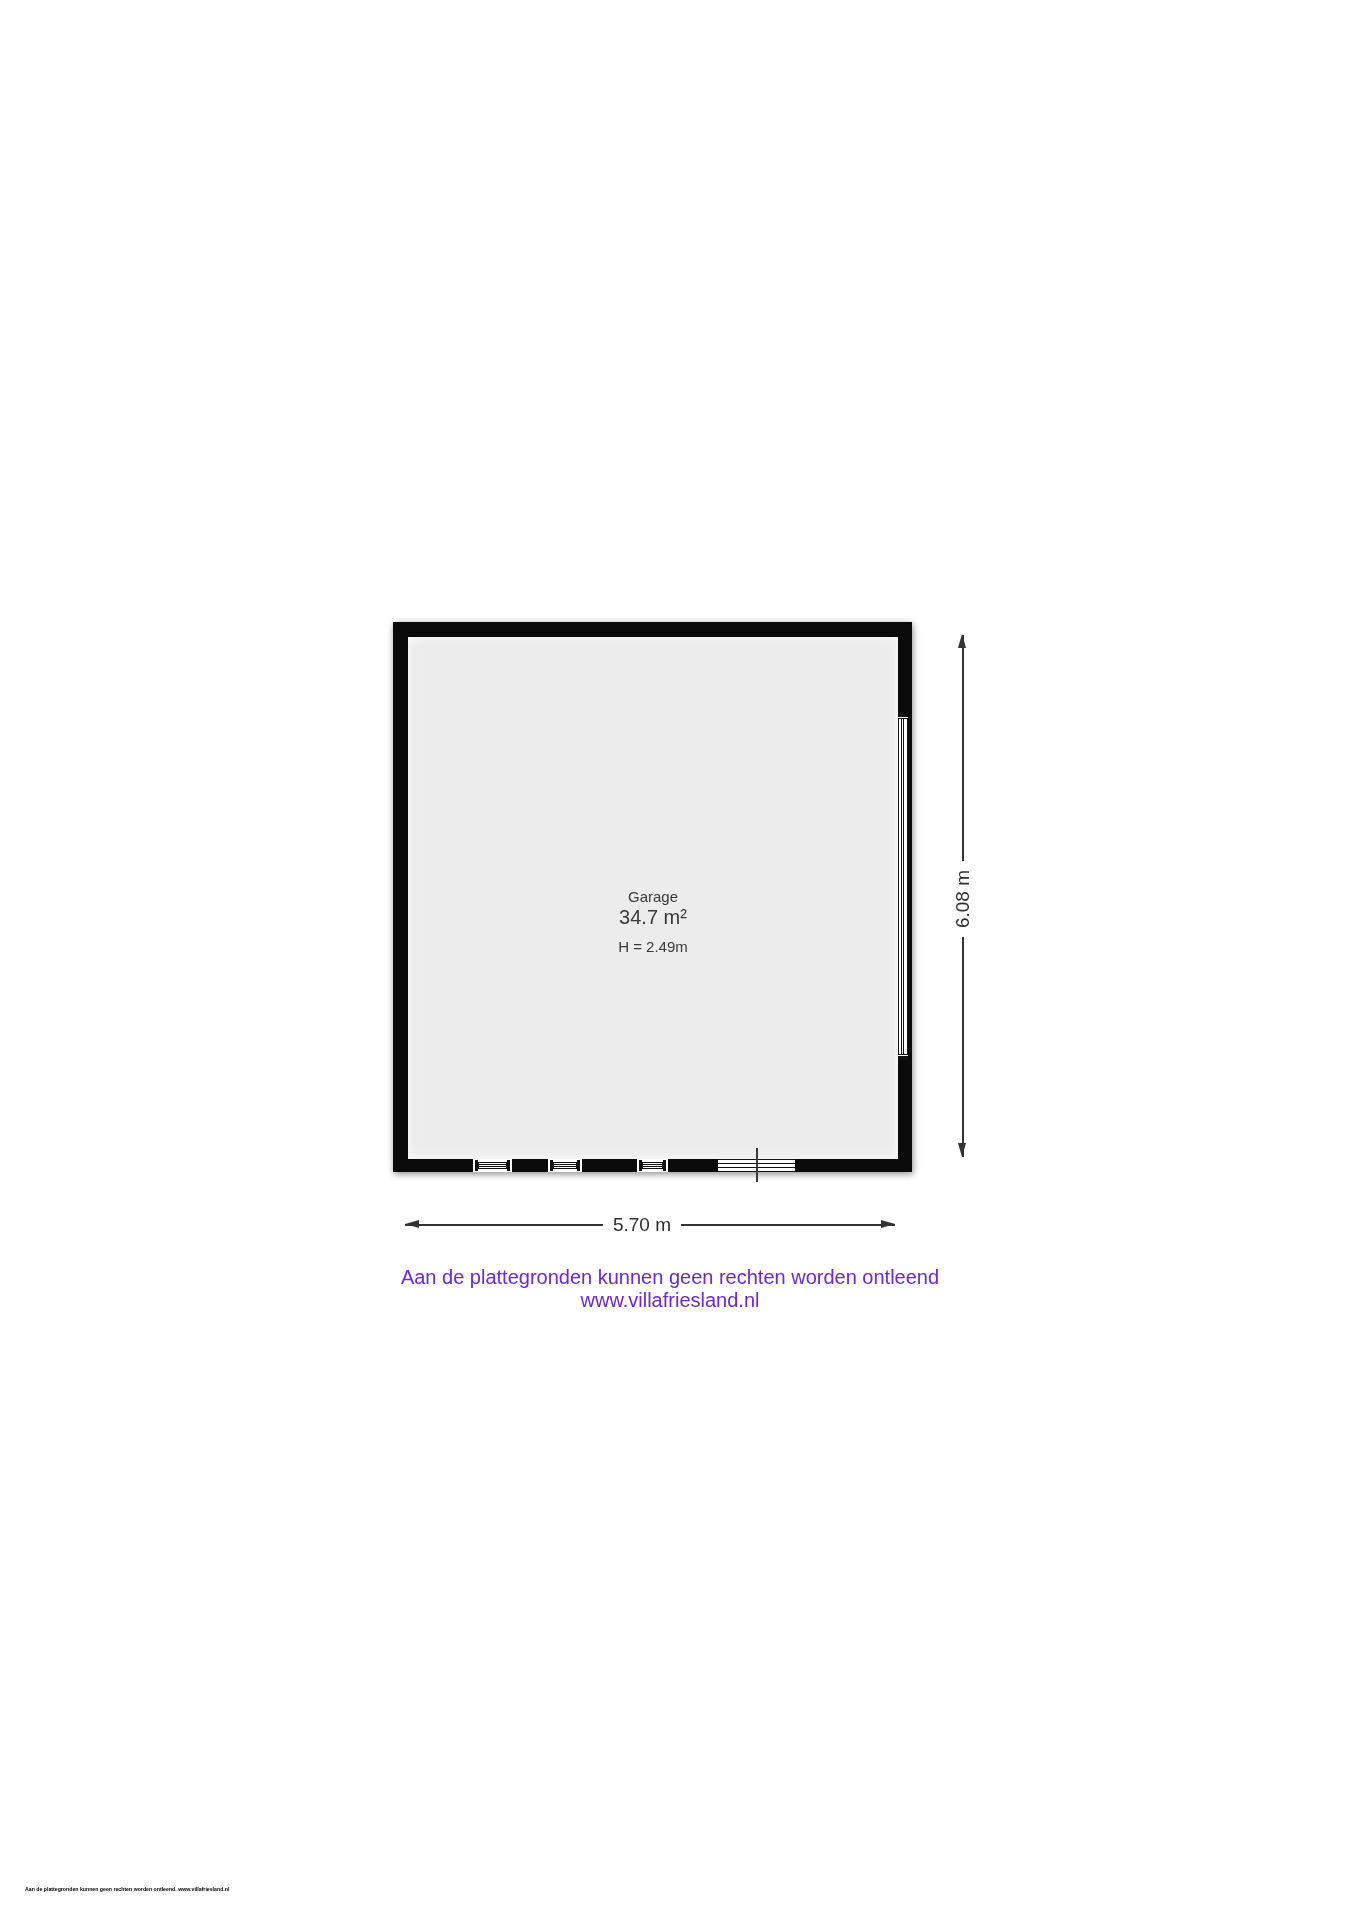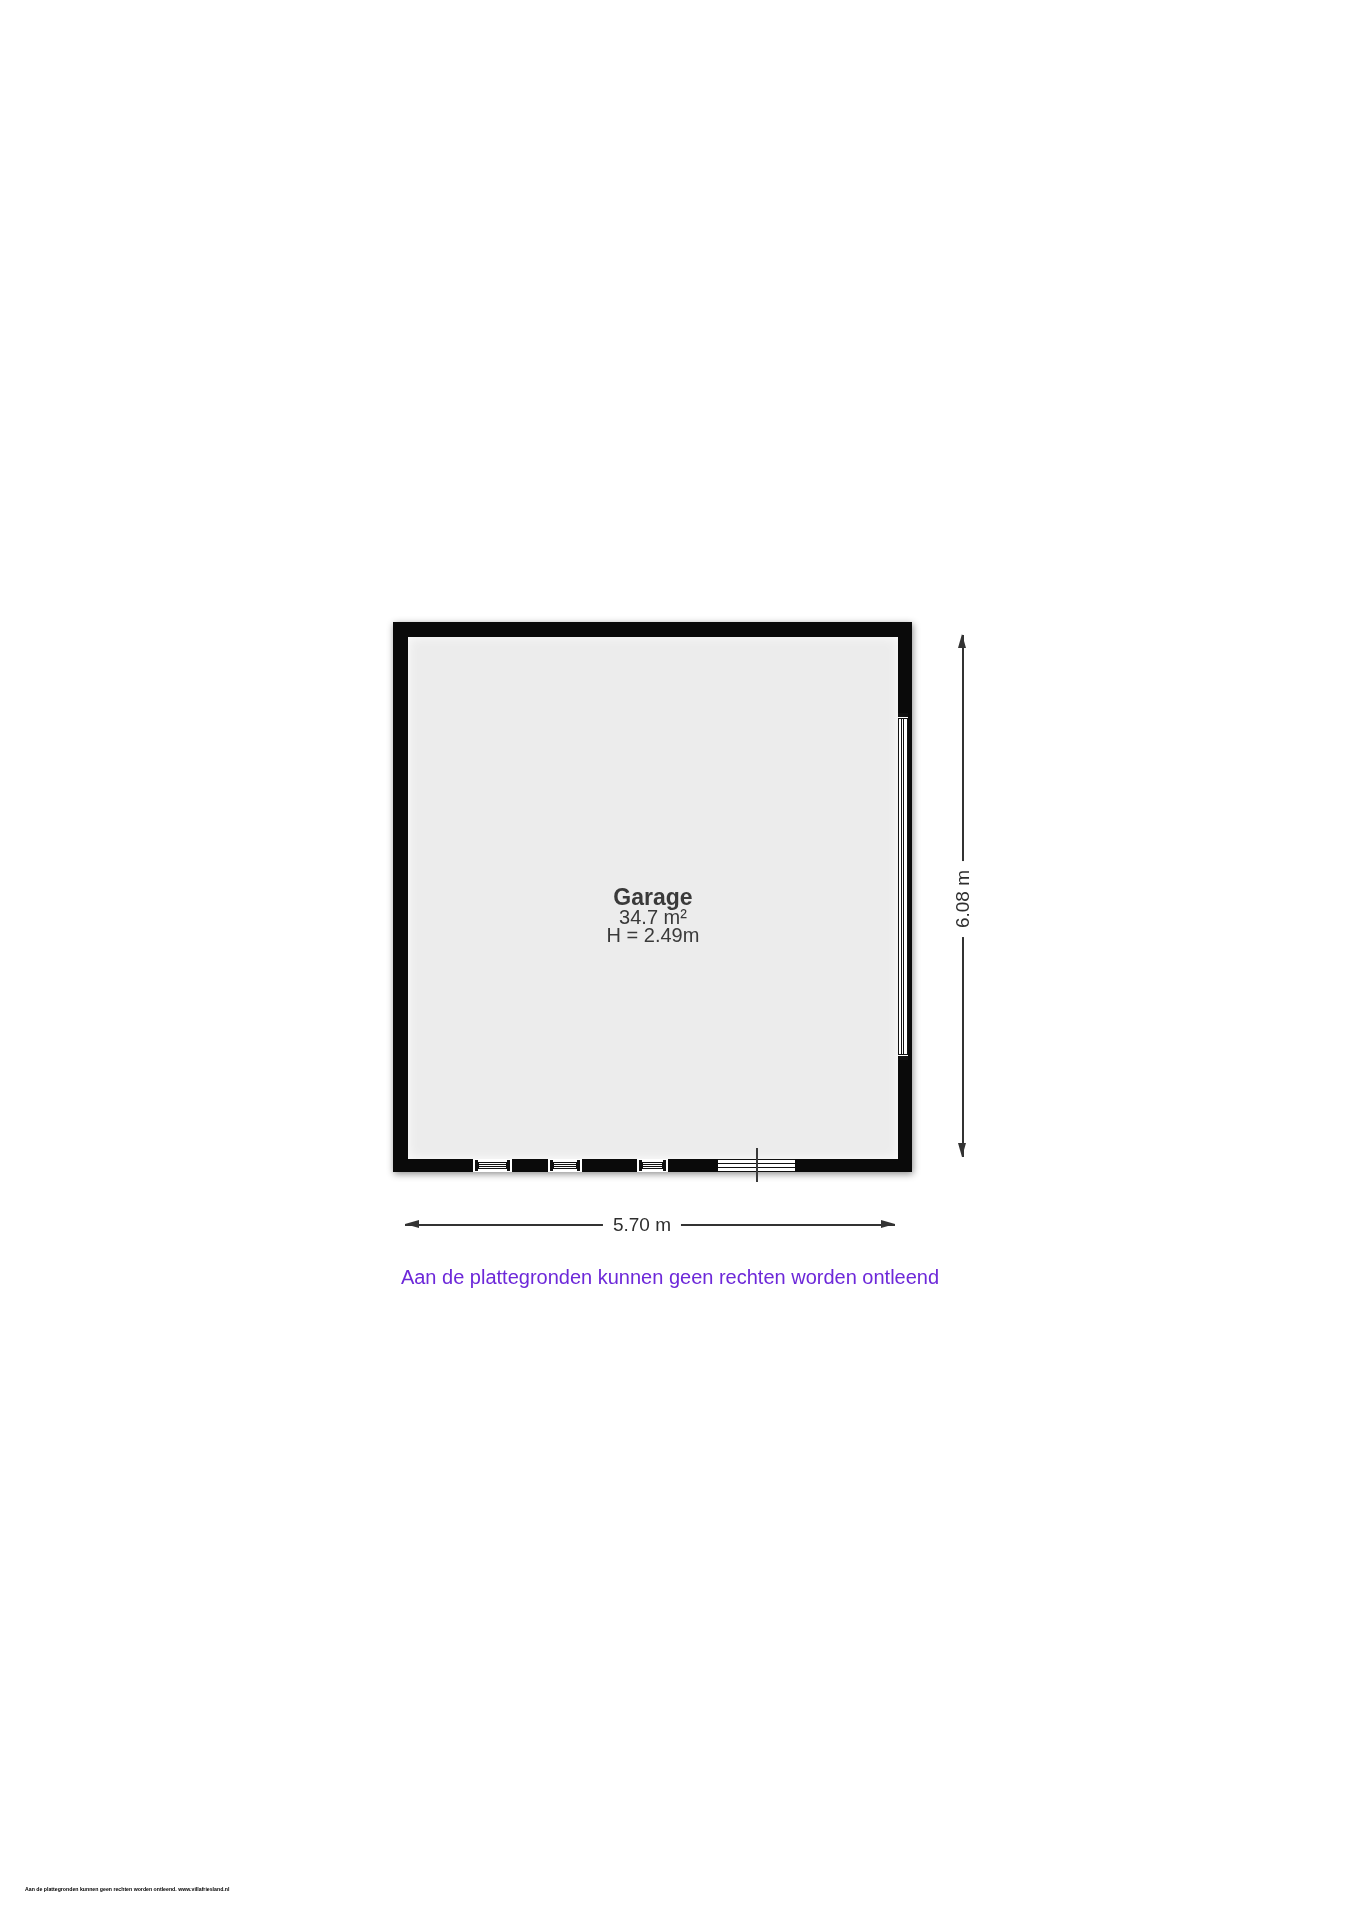--- a/index.html
+++ b/index.html
@@ -22,23 +22,23 @@
     position:absolute;left:15px;top:15px;width:490px;height:522px;
     background:var(--floor,#ececec);
     box-shadow:inset 0 0 12px rgba(255,255,255,0.9);
   }
 
   
   .room-labels{
     position:absolute;left:15px;top:264px;width:490px;
     text-align:center;color:var(--text,#3a3a3a);
   }
-  .room-name{font-size:23px;line-height:22px;font-weight:bold;}
+  .room-name{font-size:15px;line-height:22px;}
   .room-area{font-size:20px;line-height:18px;}
-  .room-h{font-size:20px;line-height:18px;}
+  .room-h{font-size:15px;line-height:18px;margin-top:12px;}
 
   
   .win-h{position:absolute;top:537px;height:13px;background:#fff;}
   .wcap{position:absolute;top:1px;bottom:1px;width:3px;background:#111;}
   .wcap.l{left:2px}.wcap.r{right:2px}
   .wband{position:absolute;left:5px;right:5px;top:3px;bottom:3px;background:#fff;border:1px solid #111;box-sizing:border-box;}
   .wband-in{position:absolute;left:0;right:0;top:50%;margin-top:-2px;height:3px;border-top:1px solid #111;border-bottom:1px solid #111;box-sizing:border-box;}
 
   .win-v{position:absolute;left:505px;top:91px;width:10px;height:347px;background:#fff;}
   .vcap{position:absolute;left:0;right:0;height:4px;background:#111;}
@@ -138,17 +138,18 @@
   <div class="arr down"></div>
   <div class="dim-label v">6.08 m</div>
 
   <div class="dim-line dim-hz"></div>
   <div class="arr left"></div>
   <div class="arr right"></div>
   <div class="dim-label h">5.70 m</div>
 
   <div class="disclaimer">
     <div>Aan de plattegronden kunnen geen rechten worden ontleend</div>
+    <div>www.villafriesland.nl</div>
   </div>
 
   <div class="fineprint">Aan de plattegronden kunnen geen rechten worden ontleend. www.villafriesland.nl</div>
 
 </div>
 
 </body></html>

